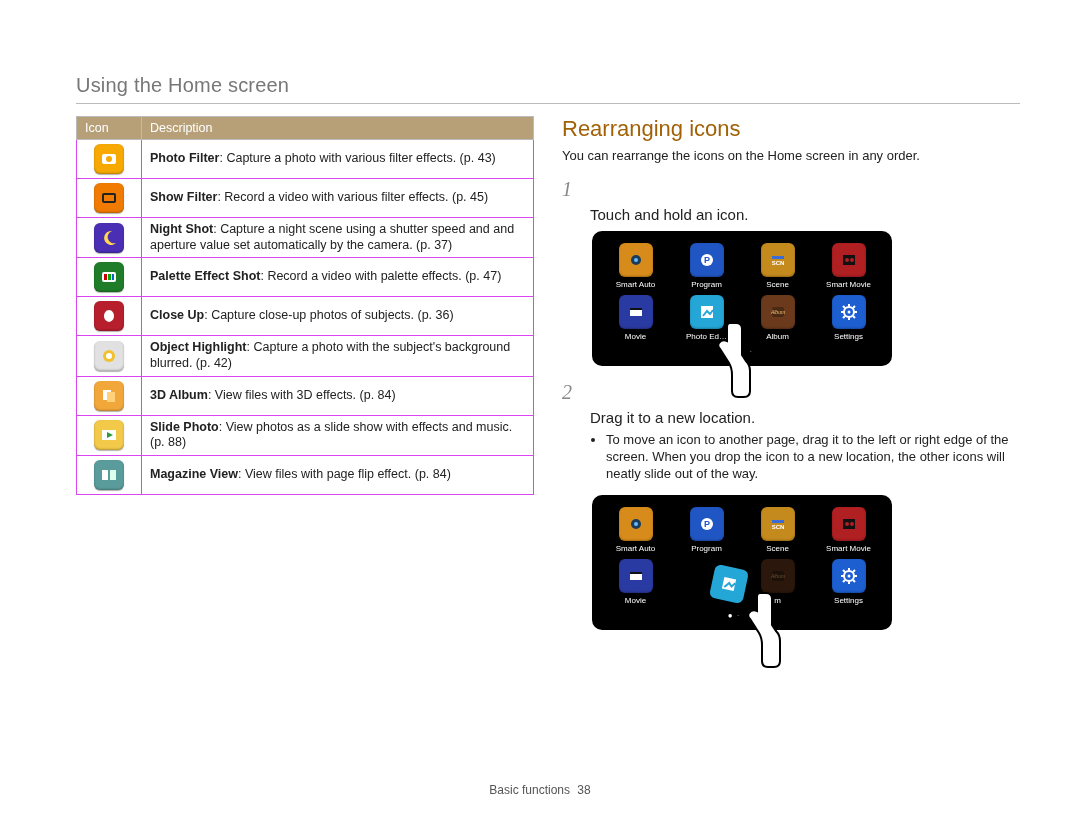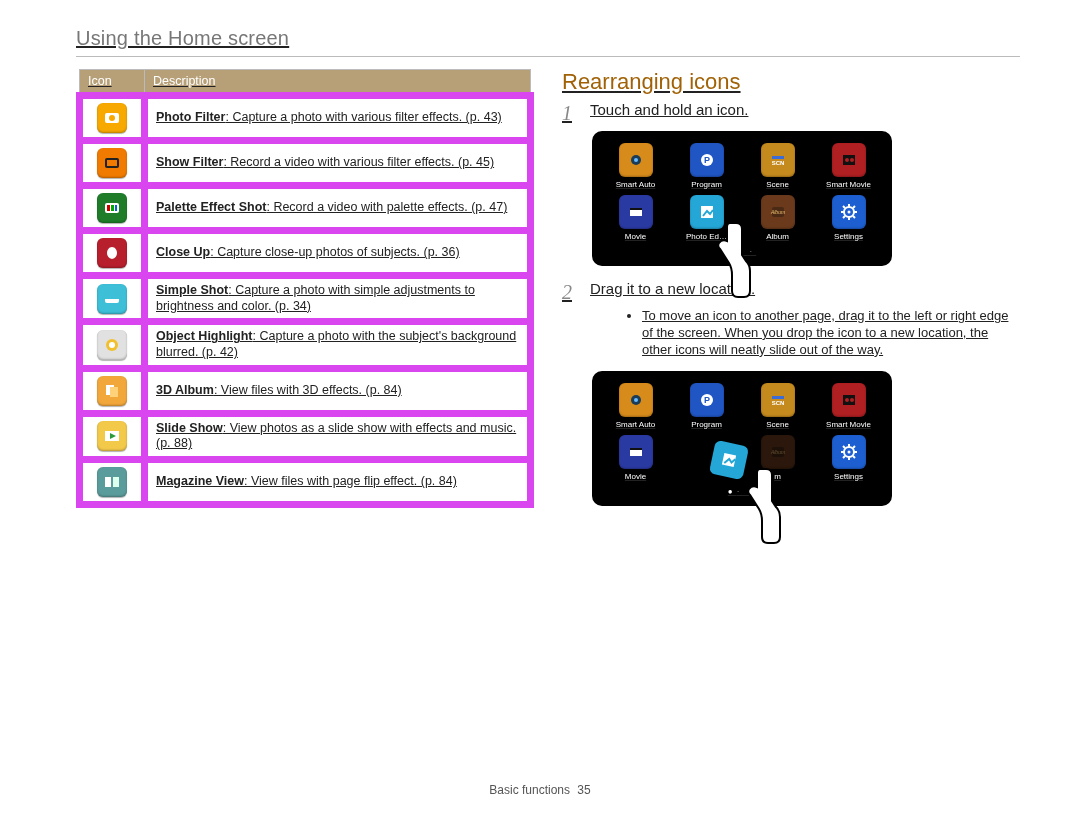--- a/index.html
+++ b/index.html
@@ -6,25 +6,24 @@
     margin: 0;
     padding: 0;
     background: #fff;
     font-family: Arial, Helvetica, sans-serif;
     color: #222;
     width: 1080px;
     height: 815px;
     overflow: hidden;
   }
   .page {
-    padding: 27px 60px 20px 76px;
+    padding: 74px 60px 20px 76px;
     box-sizing: border-box;
     height: 100%;
     position: relative;
-    text-decoration: underline;
   }
   .page-title {
     font-size: 20px;
     font-weight: 300;
     color: #777;
     margin: 0 0 6px 0;
     letter-spacing: 0.2px;
   }
   hr.title-rule {
     border: none;
@@ -49,21 +48,21 @@
   table.icon-table th {
     background: #b7a078;
     color: #fff;
     font-weight: 400;
     text-align: left;
     padding: 4px 8px;
     border: 1px solid #bbb;
   }
   table.icon-table th.col-icon { width: 48px; }
   table.icon-table td {
-    border: 7px solid #d946ef;
+    border: 1px solid #d946ef;
     padding: 4px 8px;
     vertical-align: middle;
     line-height: 1.25;
   }
   td.icon-cell { text-align: center; padding: 4px; }
   .app-ico {
     width: 30px; height: 30px;
     border-radius: 6px;
     display: inline-flex;
     align-items: center;
@@ -96,28 +95,29 @@
     color: #888;
     font-size: 20px;
     width: 18px;
     flex: none;
     line-height: 1;
     padding-top: 2px;
   }
   .step-text {
     font-size: 15px;
     font-weight: 300;
+    margin-top: 29px;
   }
   .step-bullets {
     font-size: 13px;
     margin: 0 0 12px 30px;
     padding-left: 14px;
     line-height: 1.3;
   }
-  .step-bullets li { list-style: disc; margin-bottom: 2px; margin-left: 36px;}
+  .step-bullets li { list-style: disc; margin-bottom: 2px;}
 
   
   .phone {
     width: 280px;
     border: 2px solid #000;
     border-radius: 10px;
     background: #000;
     padding: 10px 8px 8px 8px;
     margin: 8px 0 14px 30px;
     position: relative;
@@ -192,48 +192,47 @@
             <tr>
               <td class="icon-cell"><span class="app-ico" style="background:#f07b00">
                   <svg viewBox="0 0 18 18">
                     <rect x="2" y="4" width="14" height="10" rx="2" fill="#222"></rect>
                     <rect x="4" y="6" width="10" height="6" fill="#f07b00"></rect>
                   </svg>
                 </span></td>
               <td class="table-text"><span class="term">Show Filter</span><span>: Record a video with various filter effects. (p. 45)</span></td>
             </tr>
             <tr>
+              <td class="icon-cell"><span class="app-ico" style="background:#4a2fb5">
+                  <svg viewBox="0 0 18 18">
+                    <path d="M12 2a7 7 0 1 0 4 12 5 5 0 0 1-4-12z" fill="#ffd84d"></path>
+                  </svg>
+                </span></td>
+              <td class="table-text"><span class="term">Night Shot</span><span>: Capture a night scene using a shutter speed and and aperture value set automatically by the camera. (p. 37)</span></td>
+            </tr>
+            <tr>
               <td class="icon-cell"><span class="app-ico" style="background:#1f7d2a">
                   <svg viewBox="0 0 18 18">
                     <rect x="2" y="4" width="14" height="10" rx="2" fill="#fff"></rect>
                     <rect x="4" y="6" width="3" height="6" fill="#c00"></rect>
                     <rect x="8" y="6" width="3" height="6" fill="#0a0"></rect>
                     <rect x="12" y="6" width="2" height="6" fill="#06c"></rect>
                   </svg>
                 </span></td>
               <td class="table-text"><span class="term">Palette Effect Shot</span><span>: Record a video with palette effects. (p. 47)</span></td>
             </tr>
             <tr>
               <td class="icon-cell"><span class="app-ico" style="background:#b81f2d">
                   <svg viewBox="0 0 18 18">
                     <path d="M9 3c-3 0-5 3-5 6 0 2 1 5 5 6 4-1 5-4 5-6 0-3-2-6-5-6z" fill="#fff"></path>
                   </svg>
                 </span></td>
               <td class="table-text"><span class="term">Close Up</span><span>: Capture close-up photos of subjects. (p. 36)</span></td>
             </tr>
             <tr>
-              <td class="icon-cell"><span class="app-ico" style="background:#3dbfd8">
-                  <svg viewBox="0 0 18 18">
-                    <rect x="2" y="5" width="14" height="8" rx="2" fill="#fff"></rect>
-                    <rect x="2" y="5" width="14" height="4" fill="#3dbfd8"></rect>
-                  </svg>
-                </span></td>
-              <td class="table-text"><span class="term">Simple Shot</span><span>: Capture a photo with simple adjustments to brightness and color. (p. 34)</span></td>
-            </tr>
-            <tr>
               <td class="icon-cell"><span class="app-ico" style="background:#e1e1e1">
                   <svg viewBox="0 0 18 18">
                     <circle cx="9" cy="9" r="6" fill="#f2c02e"></circle>
                     <circle cx="9" cy="9" r="3" fill="#fff"></circle>
                   </svg>
                 </span></td>
               <td class="table-text"><span class="term">Object Highlight</span><span>: Capture a photo with the subject's background blurred. (p. 42)</span></td>
             </tr>
             <tr>
               <td class="icon-cell"><span class="app-ico" style="background:#f2a73a">
@@ -244,37 +243,38 @@
                 </span></td>
               <td class="table-text"><span class="term">3D Album</span><span>: View files with 3D effects. (p. 84)</span></td>
             </tr>
             <tr>
               <td class="icon-cell"><span class="app-ico" style="background:#f3c94a">
                   <svg viewBox="0 0 18 18">
                     <rect x="2" y="4" width="14" height="10" fill="#fff"></rect>
                     <polygon points="7,6 13,9 7,12" fill="#2a9d3a"></polygon>
                   </svg>
                 </span></td>
-              <td class="table-text"><span class="term">Slide Show</span><span>: View photos as a slide show with effects and music. (p. 88)</span></td>
+              <td class="table-text"><span class="term">Slide Photo</span><span>: View photos as a slide show with effects and music. (p. 88)</span></td>
             </tr>
             <tr>
               <td class="icon-cell"><span class="app-ico" style="background:#5a9b9b">
                   <svg viewBox="0 0 18 18">
                     <rect x="2" y="4" width="6" height="10" fill="#fff"></rect>
                     <rect x="10" y="4" width="6" height="10" fill="#dfe"></rect>
                   </svg>
                 </span></td>
               <td class="table-text"><span class="term">Magazine View</span><span>: View files with page flip effect. (p. 84)</span></td>
             </tr>
           </tbody>
       </table>
     </div>
 
     <div class="col">
       <h2 class="section-h2">Rearranging icons</h2>
+      <p class="lead">You can rearrange the icons on the Home screen in any order.</p>
 
       <div class="step">
         <div class="step-num">1</div>
         <div class="step-text">Touch and hold an icon.</div>
       </div>
 
       <div class="phone" id="phone1">
         <div class="phone-grid" id="phone1-grid">
             <div class="phone-cell">
               <span class="app-ico" style="background:#d78b1b;">
@@ -454,16 +454,16 @@
               <path d="M20 4 q-3 0 -3 4 v14 q-5 -2 -8 2 q-2 3 1 6 l9 14 q3 5 3 12 v16 q0 6 6 6 h6 q6 0 6 -6 v-20 q0 -6 -4 -10 l-4 -6 v-26 q0 -6 -6 -6 z" fill="#fff" stroke="#000" stroke-width="2"></path>
             </svg>
         </div>
       </div>
 
     </div>
   </div>
 
   <div class="footer">
     <span>Basic functions</span>
-    <span class="p">35</span>
+    <span class="p">38</span>
   </div>
 
 </div>
 
 </body></html>

